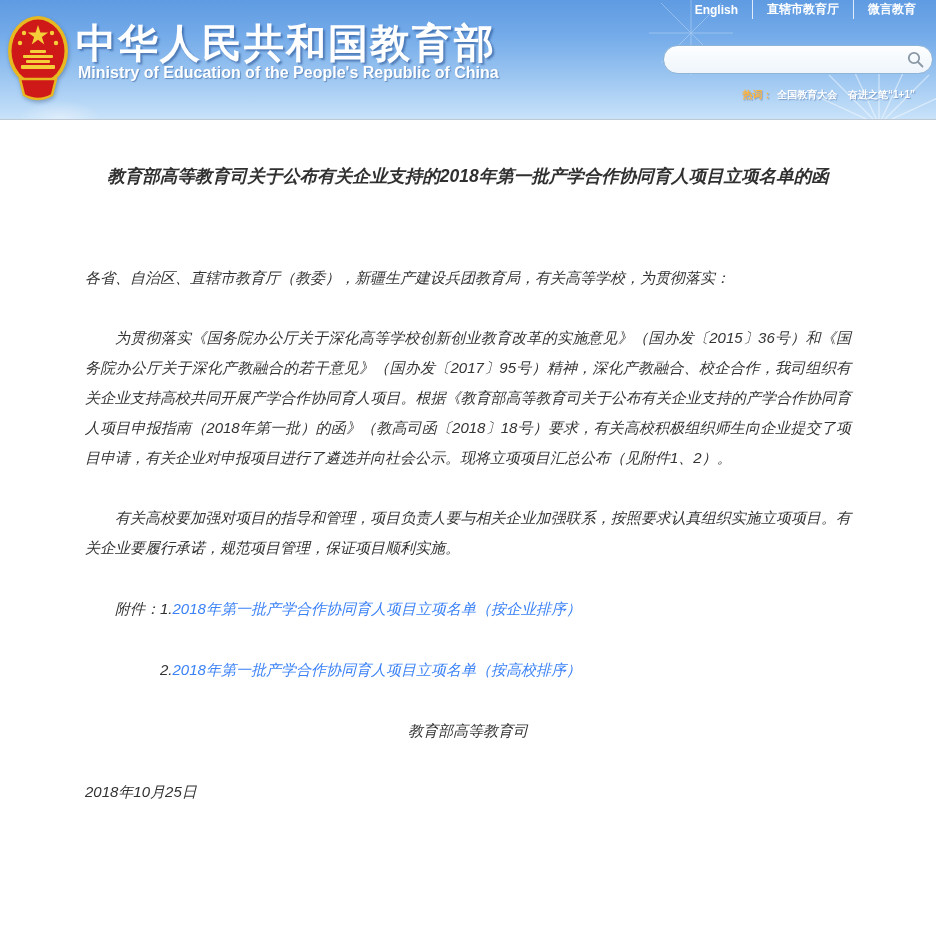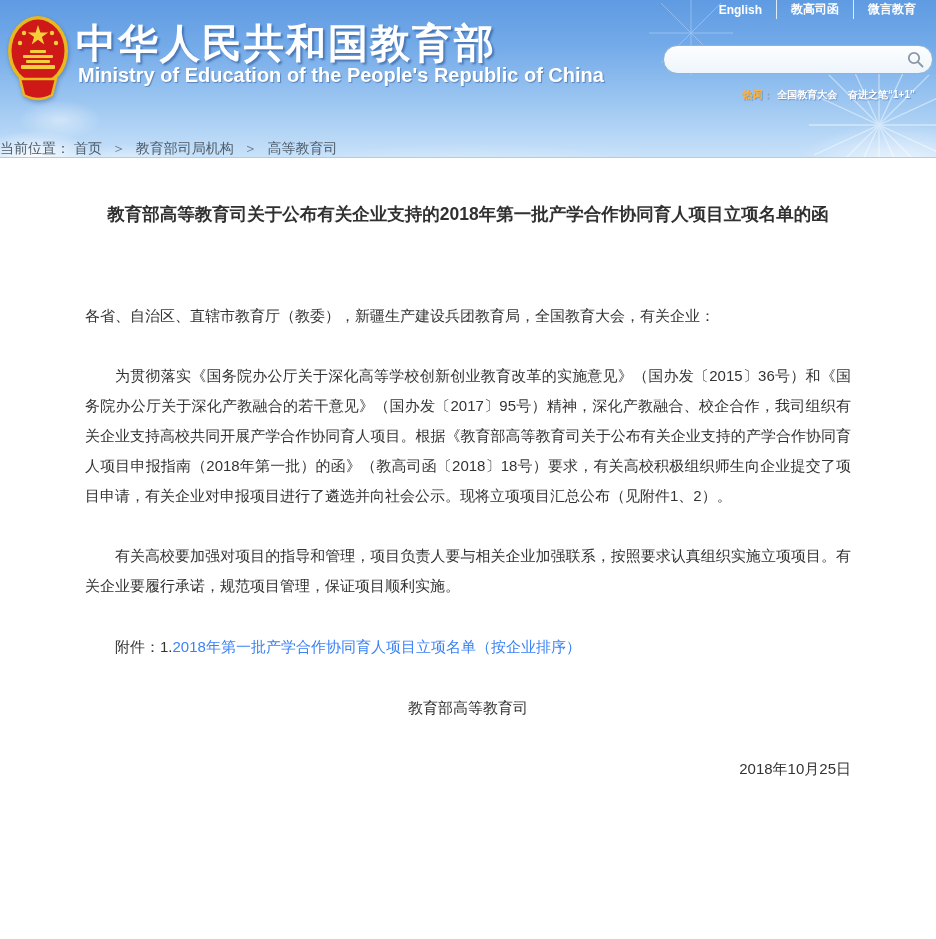--- a/index.html
+++ b/index.html
@@ -7,21 +7,21 @@
   body {
     font-family: "Liberation Sans", "DejaVu Sans", sans-serif;
     color: #333;
     height: 939px;
     overflow: hidden;
   }
 
   
   .header {
     position: relative;
-    height: 158px;
+    height: 120px;
     background: linear-gradient(180deg, #5f9be2 0%, #74abe9 30%, #9cc6f1 65%, #c8e2f9 100%);
     border-bottom: 1px solid #bfc9d3;
     overflow: hidden;
   }
   
   .header::before {
     content: "";
     position: absolute; inset: 0;
     background:
       radial-gradient(ellipse 85px 38px at 35px 158px, rgba(255,255,255,.95), rgba(255,255,255,0) 72%),
@@ -62,21 +62,21 @@
 
   .site-title {
     position: absolute; left: 76px; top: 16px; z-index: 2;
     font-size: 40px; font-weight: bold; color: #fff;
     letter-spacing: 2px;
     text-shadow: 2px 2px 2px rgba(35,75,140,.55);
     white-space: nowrap;
   }
   .site-subtitle {
     position: absolute; left: 78px; top: 64px; z-index: 2;
-    font-size: 20px; font-weight: bold; color: #fff;
+    font-size: 16px; font-weight: bold; color: #fff;
     text-shadow: 1px 1px 1px rgba(35,75,140,.5);
     white-space: nowrap;
   }
 
   .searchbox {
     position: absolute; right: 3px; top: 45px; z-index: 3;
     width: 270px; height: 29px;
     background: linear-gradient(#fdfeff, #eef5fb);
     border: 1px solid #8fb4d6;
     border-radius: 15px;
@@ -107,20 +107,21 @@
   }
   .breadcrumb a { color: #4e5c6a; text-decoration: none; cursor: pointer; }
   .breadcrumb .sep { margin: 0 6px; color: #6a7988; }
 
   
   .content {
     width: 766px;
     margin: 10px auto;
     font-size: 15px;
     color: #333;
+    font-style: italic;
   }
   .doc-title {
     margin-top: 42px;
     font-size: 17.5px;
     font-weight: bold;
     line-height: 29px;
     text-align: center;
     color: #303030;
   }
   .doc-number {
@@ -136,21 +137,21 @@
     margin-top: 30px;
     line-height: 30px;
     text-indent: 2em;
     text-align: justify;
   }
   .attach-row { margin-top: 31px; line-height: 30px; }
   .attach-row.second { padding-left: 5em; }
   .attach-row.first { text-indent: 2em; }
   .attach-link { color: #3b82f6; text-decoration: none; cursor: pointer; }
   .signature { margin-top: 31px; text-align: center; line-height: 30px; }
-  .doc-date  { margin-top: 31px; text-align: right; line-height: 30px; }
+  .doc-date  { margin-top: 31px; text-align: left; line-height: 30px; }
 </style>
 </head>
 <body>
 
 <div class="header">
 
   <svg class="firework fw1" width="150" height="150" viewBox="0 0 150 150">
     <g stroke="#ffffff" stroke-width="1.3" opacity="0.85">
       <line x1="75" y1="5" x2="75" y2="145"></line>
         <line x1="5" y1="75" x2="145" y2="75"></line>
@@ -166,21 +167,21 @@
     <g stroke="#ffffff" stroke-width="1.5" opacity="0.8">
       <line x1="75" y1="5" x2="75" y2="145"></line>
         <line x1="5" y1="75" x2="145" y2="75"></line>
       <line x1="25" y1="25" x2="125" y2="125"></line>
         <line x1="125" y1="25" x2="25" y2="125"></line>
     </g>
   </svg>
 
   <div class="topnav">
     <a>English</a>
-    <a>教高司函</a>
+    <a>直辖市教育厅</a>
     <a>微言教育</a>
   </div>
 
   <svg class="emblem" viewBox="0 0 64 88">
     <ellipse cx="32" cy="38" rx="30" ry="35" fill="#e8b820"></ellipse>
     <ellipse cx="32" cy="38" rx="26.5" ry="31.5" fill="#cf1818"></ellipse>
     <path d="M14 66 L50 66 L46 82 Q32 90 18 82 Z" fill="#cf1818" stroke="#e8b820" stroke-width="2.5"></path>
     <g fill="#f5cf3a">
       <path d="M32 12 l2.4 7.4 7.8 0 -6.3 4.6 2.4 7.4 -6.3 -4.6 -6.3 4.6 2.4 -7.4 -6.3 -4.6 7.8 0 Z"></path>
       <circle cx="18" cy="20" r="2.2"></circle>
@@ -221,28 +222,31 @@
     <span class="sep">＞</span>
     <a>高等教育司</a>
   </div>
 </div>
 
 <div class="content">
 
   <h1 class="doc-title">教育部高等教育司关于公布有关企业支持的2018年第一批产学合作协同育人项目立项名单的函</h1>
 
 
-  <p class="salutation">各省、自治区、直辖市教育厅（教委），新疆生产建设兵团教育局，全国教育大会，有关企业：</p>
+  <p class="salutation">各省、自治区、直辖市教育厅（教委），新疆生产建设兵团教育局，有关高等学校，为贯彻落实：</p>
 
   <p class="para">为贯彻落实《国务院办公厅关于深化高等学校创新创业教育改革的实施意见》（国办发〔2015〕36号）和《国务院办公厅关于深化产教融合的若干意见》（国办发〔2017〕95号）精神，深化产教融合、校企合作，我司组织有关企业支持高校共同开展产学合作协同育人项目。根据《教育部高等教育司关于公布有关企业支持的产学合作协同育人项目申报指南（2018年第一批）的函》（教高司函〔2018〕18号）要求，有关高校积极组织师生向企业提交了项目申请，有关企业对申报项目进行了遴选并向社会公示。现将立项项目汇总公布（见附件1、2）。</p>
 
   <p class="para">有关高校要加强对项目的指导和管理，项目负责人要与相关企业加强联系，按照要求认真组织实施立项项目。有关企业要履行承诺，规范项目管理，保证项目顺利实施。</p>
 
   <p class="attach-row first">
     <span>附件：</span><span>1.</span><a class="attach-link">2018年第一批产学合作协同育人项目立项名单（按企业排序）</a>
   </p>
 
+  <p class="attach-row second">
+    <span>2.</span><a class="attach-link">2018年第一批产学合作协同育人项目立项名单（按高校排序）</a>
+  </p>
 
   <div class="signature">教育部高等教育司</div>
 
   <div class="doc-date">2018年10月25日</div>
 
 </div>
 
 </body></html>

